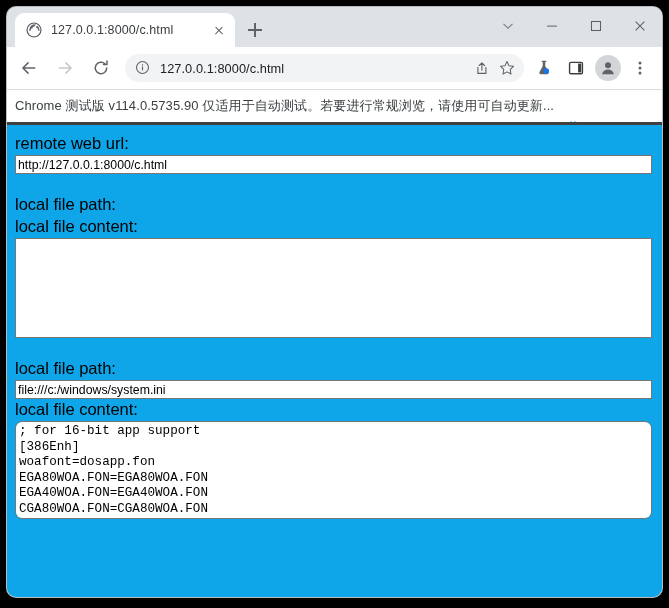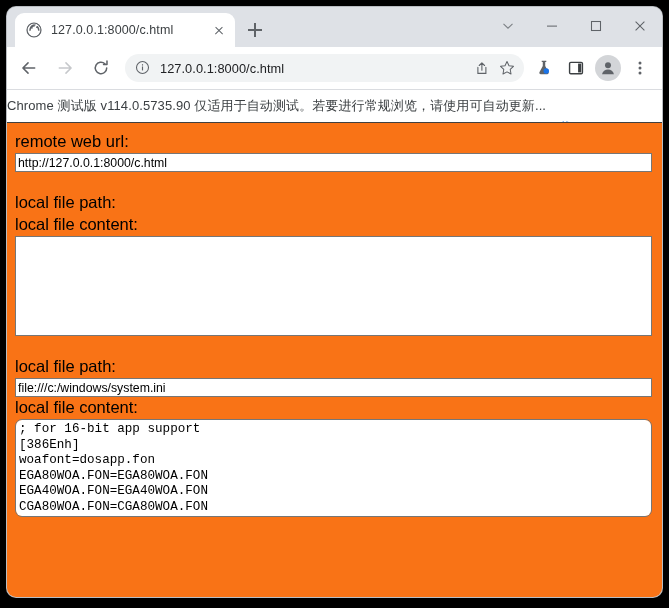--- a/index.html
+++ b/index.html
@@ -160,21 +160,21 @@
   #avatar-btn { background: #d3d5d8; border-radius: 50%; width: 26px; height: 26px; flex: 0 0 26px; margin: 0 3px; }
   #avatar-btn svg { position: absolute; left: 50%; top: 50%; transform: translate(-50%,-50%); }
 
   
   #infobar {
     height: 33px;
     background: #fff;
     border-top: 1px solid #dadce0;
     display: flex;
     align-items: center;
-    padding-left: 0;
+    padding-left: 8px;
     overflow: hidden;
   }
   #infobar-text {
     font-size: 13px;
     color: #3c4043;
     white-space: nowrap;
     letter-spacing: .1px;
   }
   #infobar-link {
     font-size: 13px;
@@ -182,22 +182,22 @@
     text-decoration: underline;
     white-space: nowrap;
     cursor: pointer;
     margin-top: 44px;
   }
 
   
   #page {
     position: relative;
     height: 480px;
-    background: #f97316;
-    border-top: 1px solid #404040;
+    background: #0ea5e9;
+    border-top: 3px solid #404040;
     padding: 8px;
     overflow: hidden;
   }
   .flabel {
     font-size: 16.5px;
     line-height: 20px;
     color: #000;
     font-family: "Liberation Sans", sans-serif;
     margin: 0 0 2px 0;
   }

